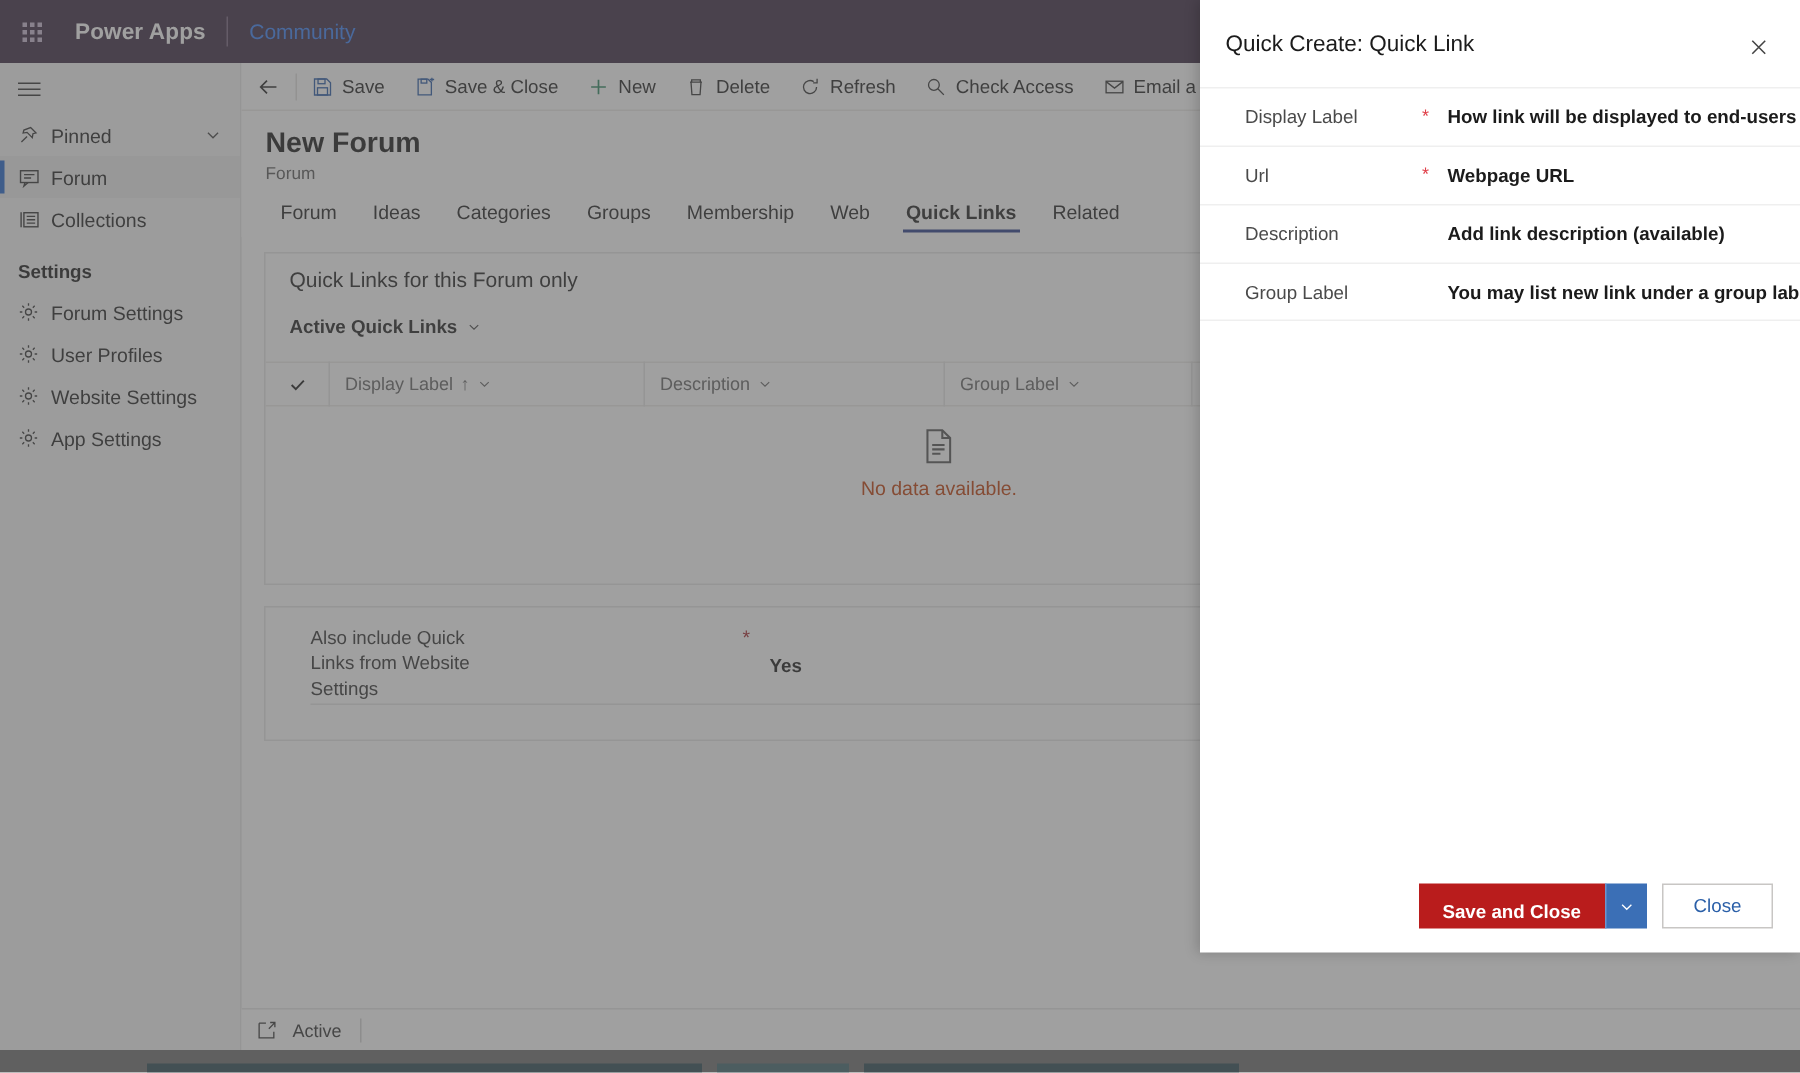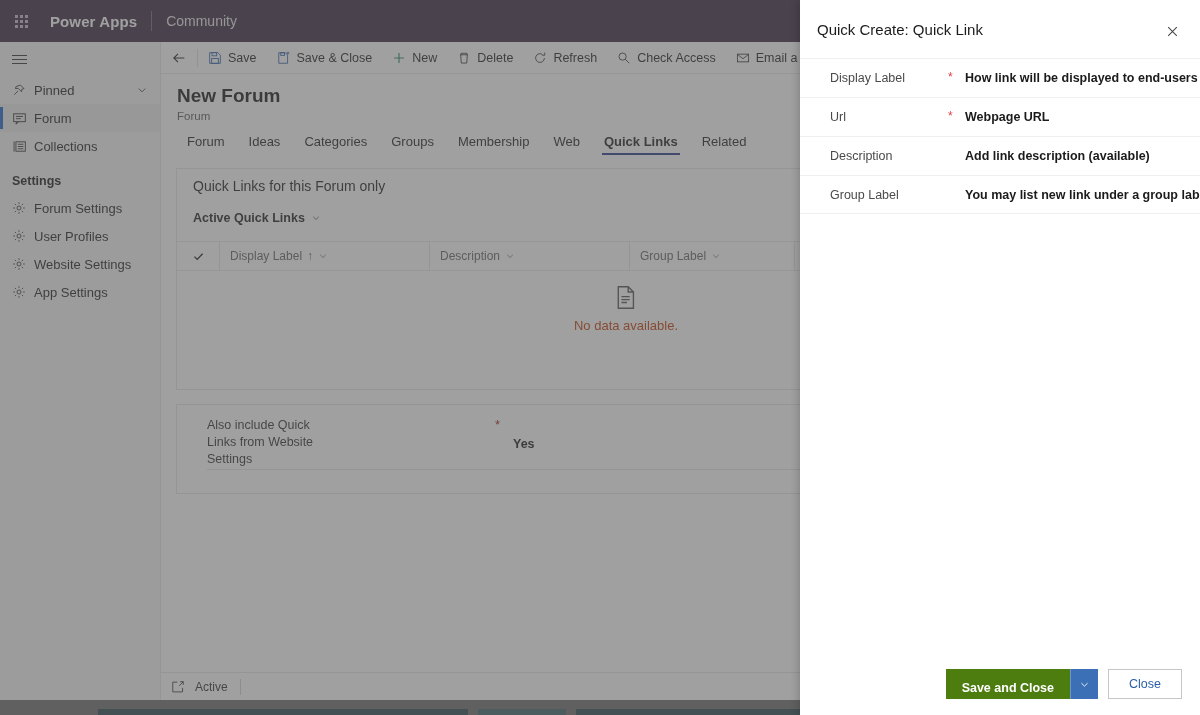--- a/index.html
+++ b/index.html
@@ -39,21 +39,21 @@
   }
   .waffle-grid i { display: block; width: 3px; height: 3px; background: #c9b9d2; }
   .suite-brand {
     color: #ffffff; font-size: 15px; font-weight: 700;
     margin-left: 8px; letter-spacing: .1px;
   }
   .suite-div {
     width: 1px; height: 20px; background: #7a6580; margin: 0 14px;
   }
   .suite-app {
-    color: #e5e5e5; font-size: 14px; text-align: center;
+    color: #3b82f6; font-size: 14px; text-align: center;
   }
 
   
   .sidenav {
     position: absolute; top: 42px; left: 0;
     width: 161px; height: 673px;
     background: #f6f6f6;
     border-right: 1px solid #e6e6e6;
     font-size: 13px;
     color: #242424;
@@ -229,21 +229,21 @@
   }
   .scrim-full {
     position: absolute; top: 0; left: 0;
     width: 1200px; height: 715px;
     background: rgba(85,85,85,0.56);
   }
 
   
   .panel {
     position: absolute; top: 0; right: 0;
-    width: 400px; height: 715px;
+    width: 400px; height: 635px;
     background: #ffffff;
     box-shadow: -2px 0 8px rgba(0,0,0,0.18);
     display: flex; flex-direction: column;
   }
   .panel-head {
     height: 58px; flex: none; position: relative;
     display: flex; align-items: center;
   }
   .panel-title {
     font-size: 15px; color: #1b1b1b; padding-left: 17px;
@@ -274,21 +274,21 @@
     font-size: 12.5px; font-weight: 700; color: #1b1b1b;
     white-space: nowrap;
   }
   .panel-foot {
     height: 62px; flex: none;
     display: flex; align-items: center; justify-content: flex-end;
     gap: 10px; padding-right: 18px;
   }
   .split-btn { display: flex; }
   .btn-primary {
-    background: #4d7c0f; color: #ffffff;
+    background: #b91c1c; color: #ffffff;
     border: none; height: 30px; padding: 12px 16px;
     font-size: 12.5px; font-weight: 700; cursor: pointer;
     font-family: "Liberation Sans", sans-serif;
   }
   .btn-split-arrow {
     background: #3b6fb6; color: #ffffff;
     border: none; border-left: 1px solid #6d94cc;
     width: 28px; height: 30px; cursor: pointer;
     display: flex; align-items: center; justify-content: center;
   }

